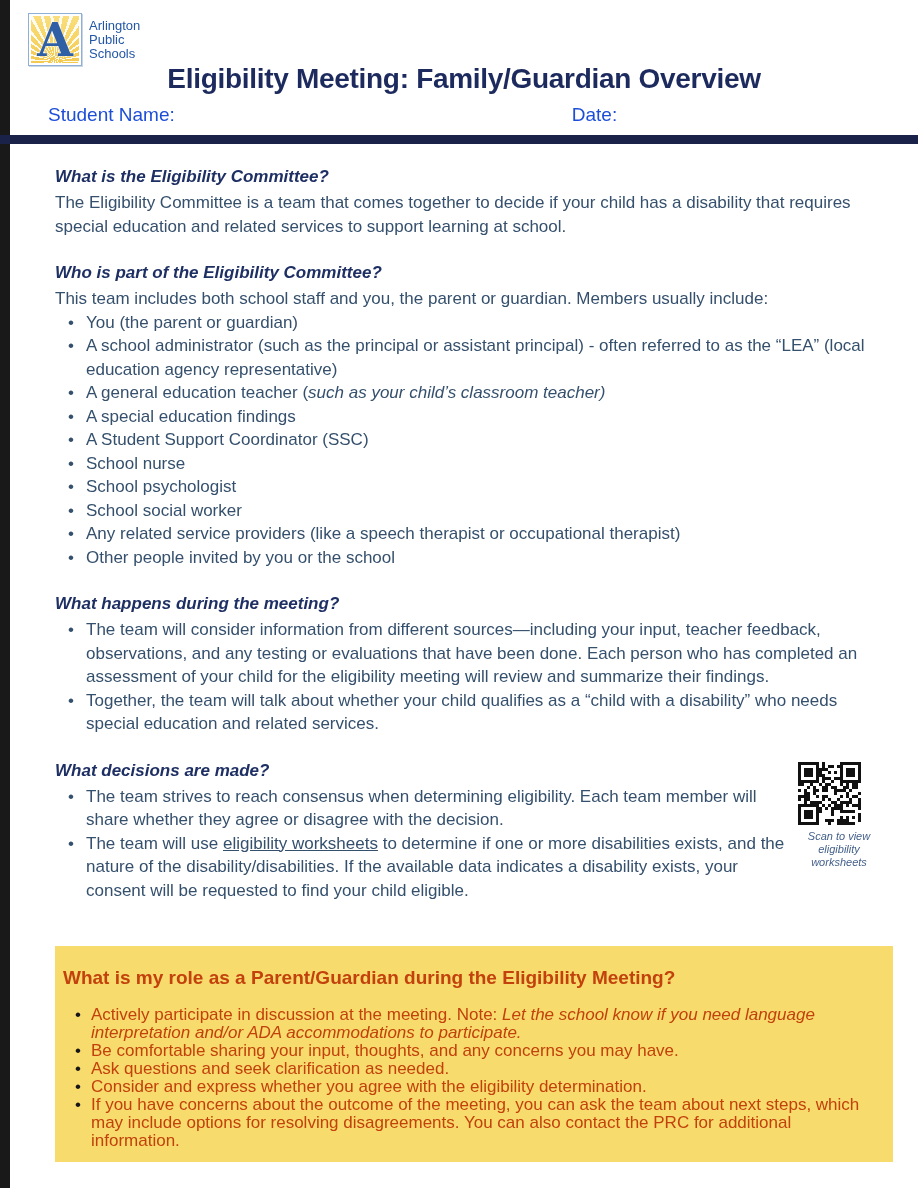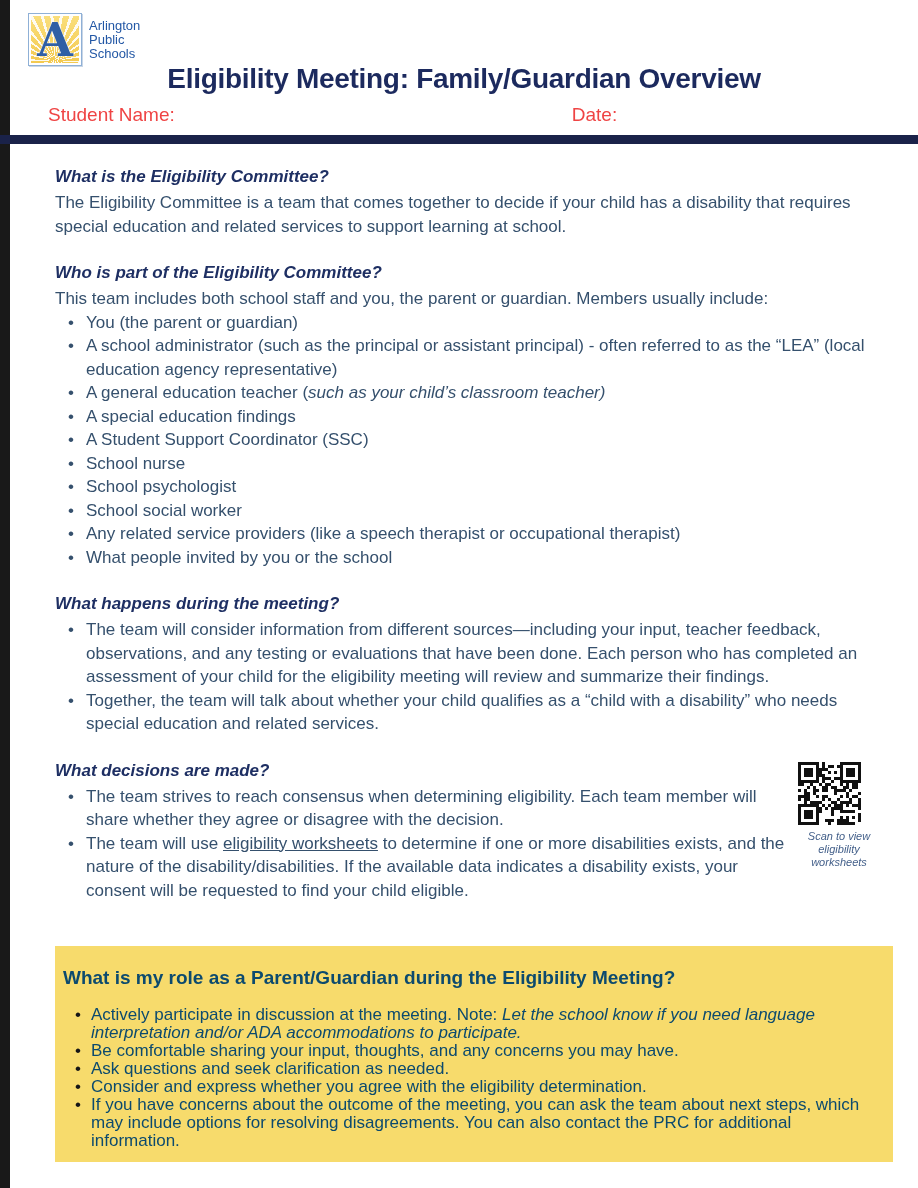--- a/index.html
+++ b/index.html
@@ -63,21 +63,21 @@
     font-weight: bold;
     letter-spacing: -0.3px;
     color: #1c2a5e;
     margin-top: 4px;
   }
   .meta-row {
     margin-top: 6px;
     padding-left: 38px;
     font-size: 19px;
     line-height: 26px;
-    color: #ef4444;
+    color: #1d4ed8;
     display: flex;
   }
   .meta-date { margin-left: 397px; }
   .navy-bar {
     margin-top: 7px;
     margin-left: -10px;
     width: 918px;
     height: 9px;
     background: #1a2249;
   }
@@ -133,21 +133,21 @@
     font-size: 11px;
     line-height: 13px;
     font-style: italic;
     color: #44608a;
   }
   
   .callout {
     margin: 44px 25px 0 45px;
     background: #f7db6c;
     padding: 12px 12px 12px 8px;
-    color: #0c4a6e;
+    color: #c2410c;
   }
   .callout h2 {
     font-size: 19px;
     line-height: 24px;
     font-weight: bold;
     margin: 8px 0 16px 0;
   }
   ul.callout-list { list-style: none; font-size: 17px; }
   ul.callout-list li {
     position: relative;
@@ -202,21 +202,21 @@
       <ul class="doc-list">
         <li><span>You (the parent or guardian)</span></li>
         <li><span>A school administrator (such as the principal or assistant principal) - often referred to as the “LEA” (local education agency representative)</span></li>
         <li><span>A general education teacher (</span><span class="it">such as your child’s classroom teacher)</span></li>
         <li><span>A special education findings</span></li>
         <li><span>A Student Support Coordinator (SSC)</span></li>
         <li><span>School nurse</span></li>
         <li><span>School psychologist</span></li>
         <li><span>School social worker</span></li>
         <li><span>Any related service providers (like a speech therapist or occupational therapist)</span></li>
-        <li><span>What people invited by you or the school</span></li>
+        <li><span>Other people invited by you or the school</span></li>
       </ul>
     </div>
 
     <div class="section">
       <h3>What happens during the meeting?</h3>
       <ul class="doc-list">
         <li><span>The team will consider information from different sources—including your input, teacher feedback, observations, and any testing or evaluations that have been done. Each person who has completed an assessment of your child for the eligibility meeting will review and summarize their findings.</span></li>
         <li><span>Together, the team will talk about whether your child qualifies as a “child with a disability” who needs special education and related services.</span></li>
       </ul>
     </div>

